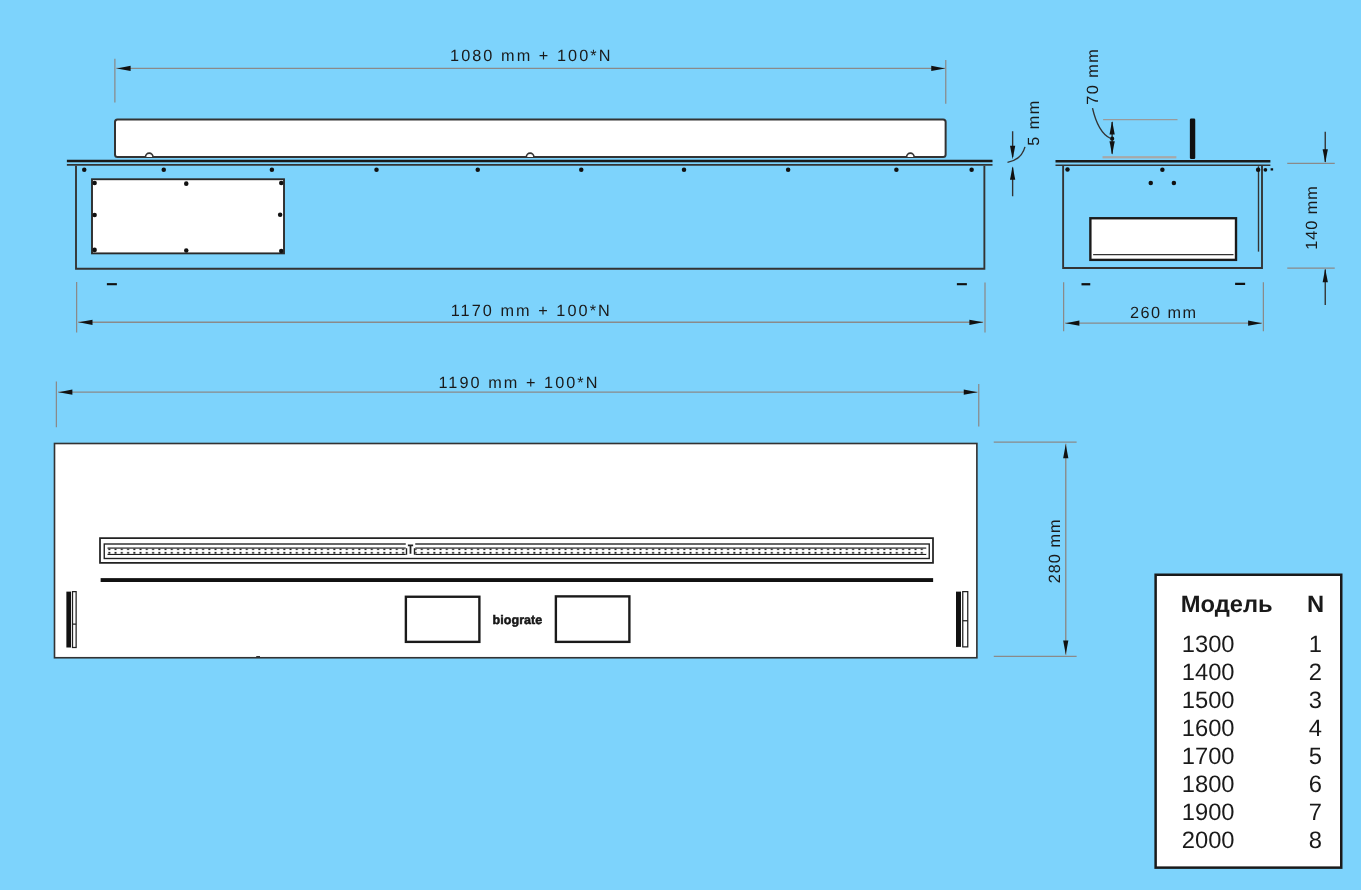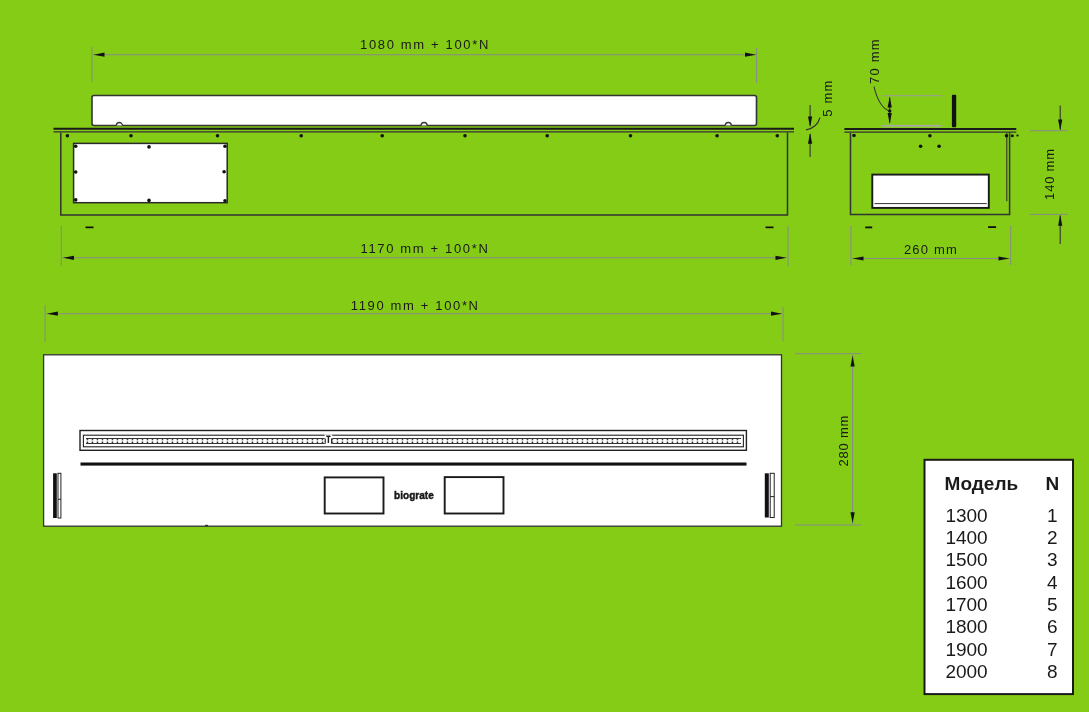--- a/index.html
+++ b/index.html
@@ -1,16 +1,16 @@
 <!DOCTYPE html>
 <html><head>
 <meta charset="utf-8">
 <style>
   html,body{margin:0;padding:0;background:#fff;}
-  #canvas{position:relative;width:1089px;height:712px;background:#84cc16;overflow:hidden;
+  #canvas{position:relative;width:1089px;height:712px;background:#7dd3fc;overflow:hidden;
     font-family:"Liberation Sans",sans-serif;}
   svg{position:absolute;left:0;top:0;}
   text{font-family:"Liberation Sans",sans-serif;fill:#1a1a1a;}
   .lbl{font-size:13px;letter-spacing:1.65px;}
   .lbl2{font-size:13px;letter-spacing:1.2px;}
   .lbl3{font-size:13px;letter-spacing:1.2px;}
   .lbl4{font-size:13px;letter-spacing:0.8px;}
 </style>
 </head>
 <body>

